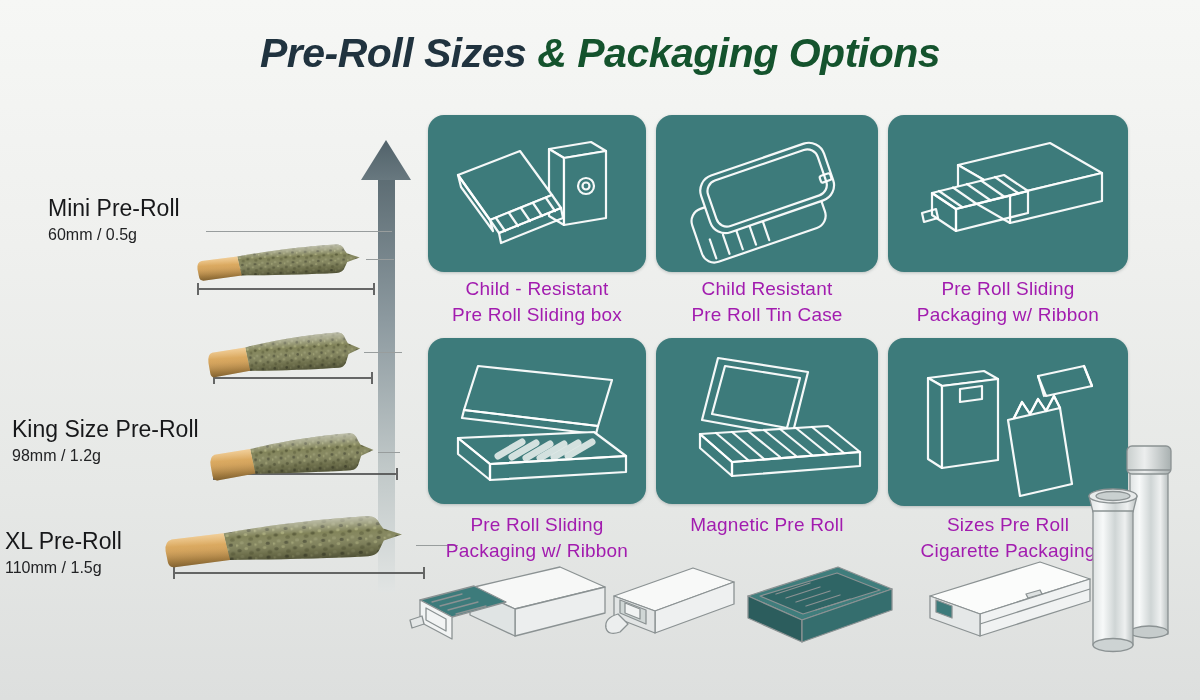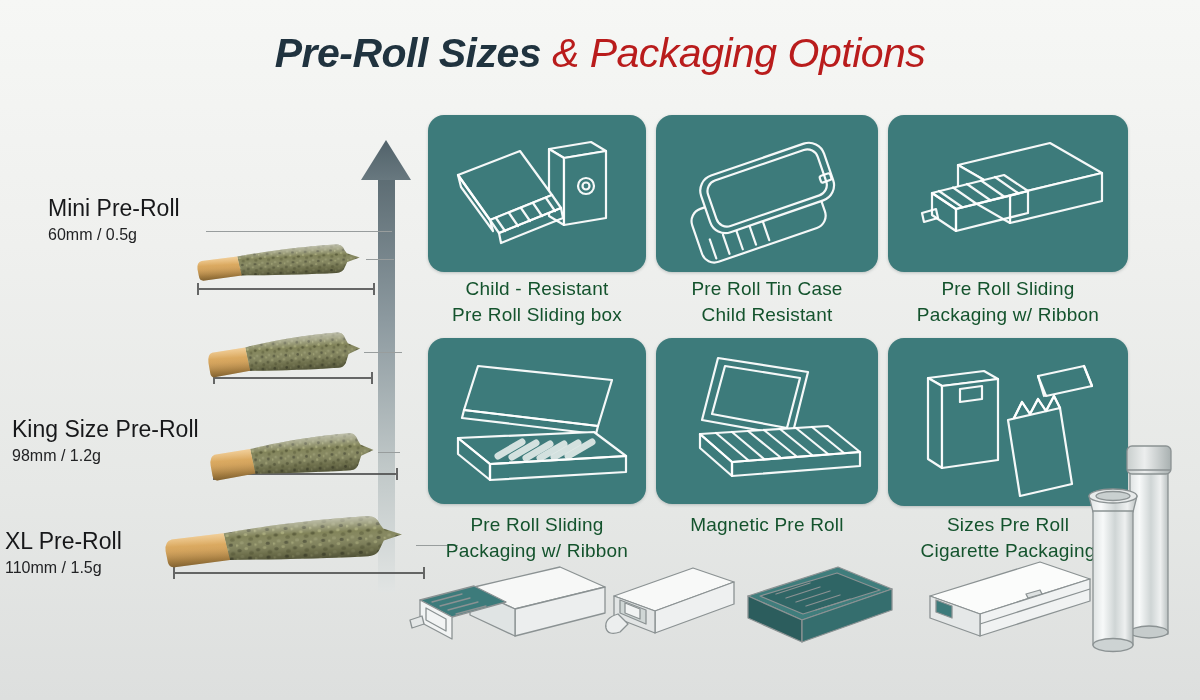--- a/index.html
+++ b/index.html
@@ -4,21 +4,21 @@
 <style>
   html,body{margin:0;padding:0;}
   body{width:1200px;height:700px;position:relative;overflow:hidden;
        font-family:"Liberation Sans","DejaVu Sans",sans-serif;
        background:linear-gradient(180deg,#f6f7f5 0%,#eff0ee 35%,#e6e8e6 70%,#dddfde 100%);}
   .stage{position:absolute;inset:0;}
   
   .title{position:absolute;top:30px;left:0;width:100%;text-align:center;
          font-style:italic;font-size:41px;letter-spacing:-0.5px;}
   .title .t1{font-weight:700;color:#20333f;}
-  .title .t2{font-weight:400;color:#b91c1c;}
+  .title .t2{font-weight:700;color:#14532d;}
   
   .szblock{position:absolute;text-align:left;color:#1a1b1d;}
   .szname{font-size:23px;font-weight:400;color:#17181a;}
   .szspec{font-size:16px;margin-top:4px;color:#222325;}
   
   .arrow-head{position:absolute;left:361px;top:140px;width:50px;height:40px;
       background:linear-gradient(180deg,#51626a,#68787f);
       clip-path:polygon(50% 0,100% 100%,0 100%);}
   .arrow-shaft{position:absolute;left:378px;top:176px;width:17px;height:416px;
       background:linear-gradient(180deg,#5c6c73 0%,#8d9aa0 35%,#c0c8c8 70%,#e1e4e3 100%);}
@@ -32,21 +32,21 @@
   
   .card{position:absolute;background:#3d7b7b;border-radius:16px;
         box-shadow:0 1px 3px rgba(40,60,60,.25);}
   .cardart{position:absolute;inset:0;width:100%;height:100%;}
   .cardart path,.cardart rect,.cardart circle,.cardart line,.cardart polyline{
         stroke:rgba(255,255,255,.95);stroke-width:2.2;fill:none;
         stroke-linejoin:round;stroke-linecap:round;}
   .cardart .fillbg{fill:#3d7b7b;}
   .cardart .roll{stroke:#dfe9e7;stroke-width:7;opacity:.92;}
   .cap{position:absolute;width:260px;text-align:center;font-size:19px;
-       line-height:26px;color:#14532d;letter-spacing:.2px;}
+       line-height:26px;color:#a21caf;letter-spacing:.2px;}
   
   .bart{position:absolute;}
   .bart path,.bart rect,.bart ellipse{stroke:#8b9293;stroke-width:1.3;stroke-linejoin:round;}
 </style>
 </head>
 <body>
 
 <div class="stage">
 
   <svg width="0" height="0" style="position:absolute" aria-hidden="true">
@@ -224,22 +224,22 @@
       <path class="fillbg" d="M120,82 L172,70 L184,146 L132,158 Z"></path>
       <path d="M126,80 L134,64 L142,76 L150,61 L158,73 L166,58 L172,70"></path>
     </svg>
   </div>
 
   <div class="cap" style="left:407px;top:276px">
     <div>Child - Resistant</div>
     <div>Pre Roll Sliding box</div>
   </div>
   <div class="cap" style="left:637px;top:276px">
+    <div>Child Resistant</div>
     <div>Pre Roll Tin Case</div>
-    <div>Child Resistant</div>
   </div>
   <div class="cap" style="left:878px;top:276px">
     <div>Pre Roll Sliding</div>
     <div>Packaging w/ Ribbon</div>
   </div>
   <div class="cap" style="left:407px;top:512px">
     <div>Pre Roll Sliding</div>
     <div>Packaging w/ Ribbon</div>
   </div>
   <div class="cap" style="left:637px;top:512px">

